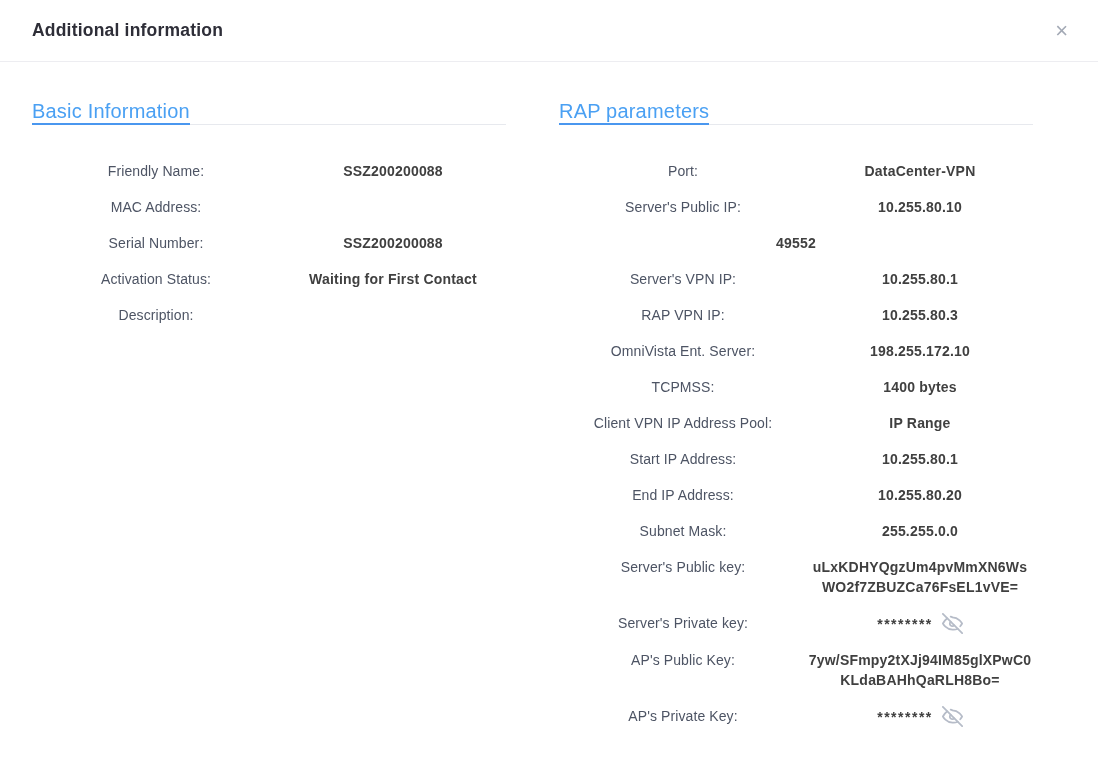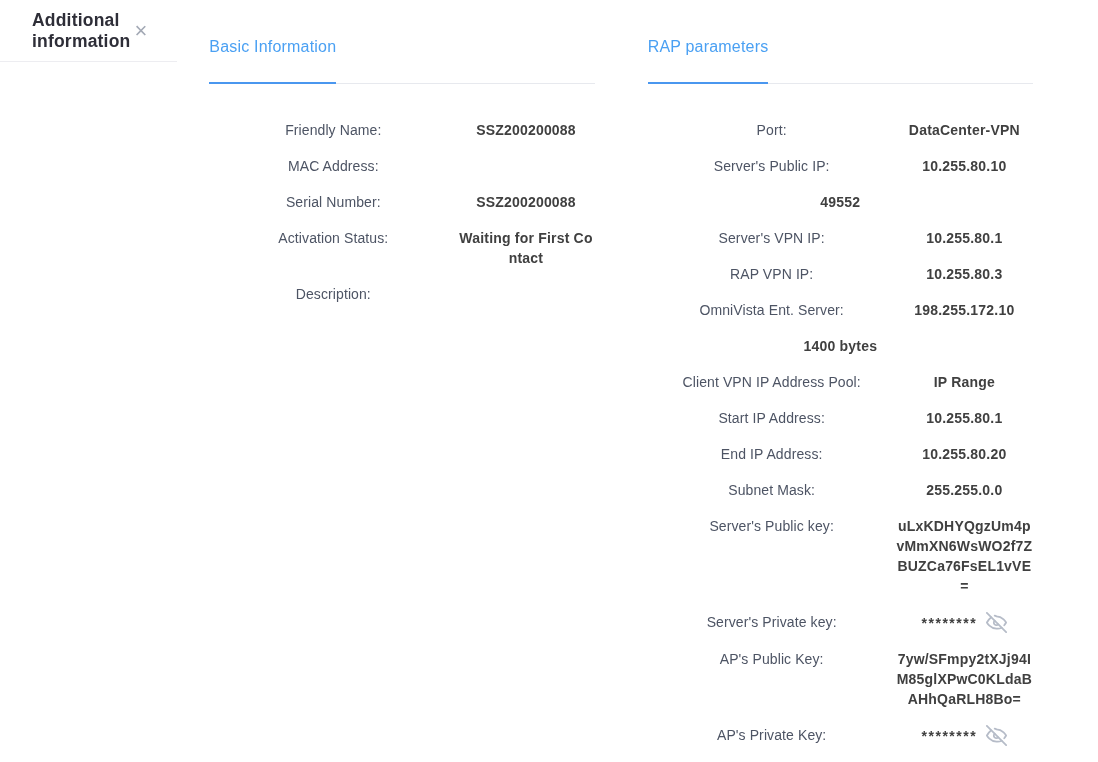--- a/index.html
+++ b/index.html
@@ -1,34 +1,34 @@
 <!DOCTYPE html>
 <html><head>
 <meta charset="utf-8">
 <style>
   * { margin:0; padding:0; box-sizing:border-box; }
   html,body { width:1098px; height:762px; background:#fff; overflow:hidden;
               font-family:"Liberation Sans", sans-serif; }
 
-  .modal { width:1098px; height:762px; background:#ffffff; display:flex; flex-direction:row; }
+  .modal { width:1098px; height:762px; background:#ffffff; display:flex; flex-direction:column; }
 
   
   .modal-header { height:62px; flex:0 0 62px; display:flex; align-items:center;
                   justify-content:space-between; padding:0 26px 0 32px;
                   border-bottom:1px solid #ededf1; }
   .modal-title { font-size:17.5px; font-weight:600; color:#2e2e38; letter-spacing:.2px; }
   .close-btn { font-size:22px; line-height:1; color:#a3a9b5; cursor:pointer; padding:4px; }
 
   
   .modal-body { display:flex; gap:53px; padding:38px 65px 30px 32px; align-items:flex-start; }
   .col { flex:1 1 0; min-width:0; }
 
   .section-header { border-bottom:1px solid #e7e9ee; }
-  .section-title { display:inline-block; font-size:16px; font-weight:500; color:#4aa0f3;
-                   padding-bottom:26px; border-bottom:2px solid #4a97ef; margin-bottom:-1px;
+  .section-title { display:inline-block; font-size:20px; font-weight:500; color:#4aa0f3;
+                   padding-bottom:0; border-bottom:2px solid #4a97ef; margin-bottom:-1px;
                    letter-spacing:.2px; }
 
   .rows { padding-top:36px;text-align:center; }
   .row { display:flex; align-items:flex-start; margin-bottom:16px; line-height:20px; }
   .label { flex:0 0 248px; font-size:14px; color:#4d5464; letter-spacing:.1px; }
   .value-wrap { flex:1 1 auto; min-width:0; font-size:14px; font-weight:600; color:#404040;
                 word-break:break-all; letter-spacing:.2px; }
   .eye-off { display:none; vertical-align:-5px; margin-left:9px; cursor:pointer; }
   .row.masked .eye-off { display:inline-block; }
   .row.masked .value-text { font-weight:700; letter-spacing:1.5px; font-size:14px; }
@@ -105,20 +105,21 @@
     <span class="label">RAP VPN IP:</span>
     <span class="value-wrap"><span class="value-text">10.255.80.3</span></span>
   </div>
 
   <div class="row">
     <span class="label">OmniVista Ent. Server:</span>
     <span class="value-wrap"><span class="value-text">198.255.172.10</span></span>
   </div>
 
   <div class="row">
+    <span class="label">TCPMSS:</span>
     <span class="value-wrap"><span class="value-text">1400 bytes</span></span>
   </div>
 
   <div class="row">
     <span class="label">Client VPN IP Address Pool:</span>
     <span class="value-wrap"><span class="value-text">IP Range</span></span>
   </div>
 
   <div class="row">
     <span class="label">Start IP Address:</span>

